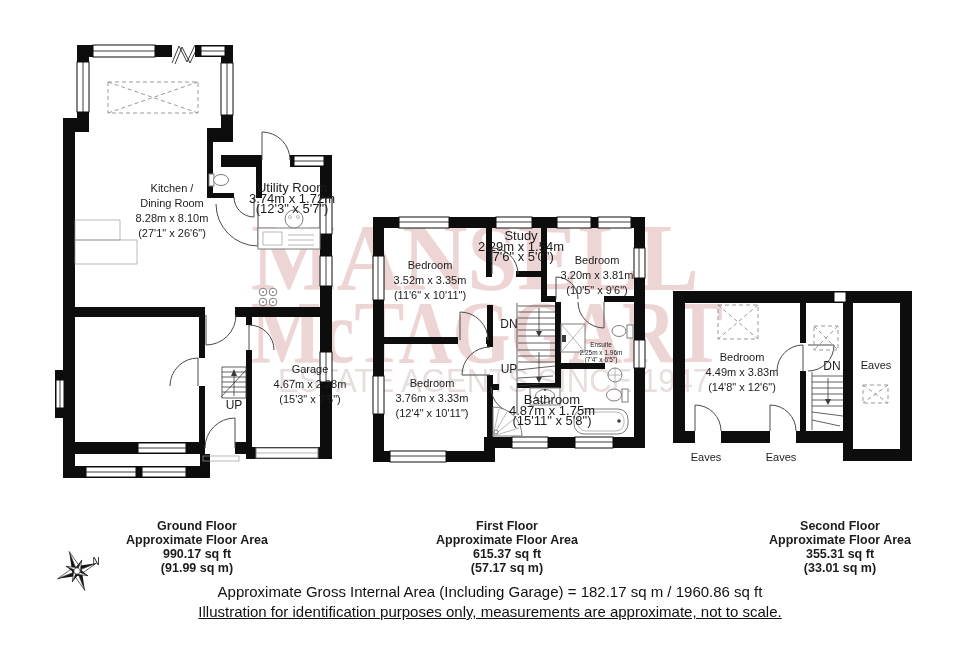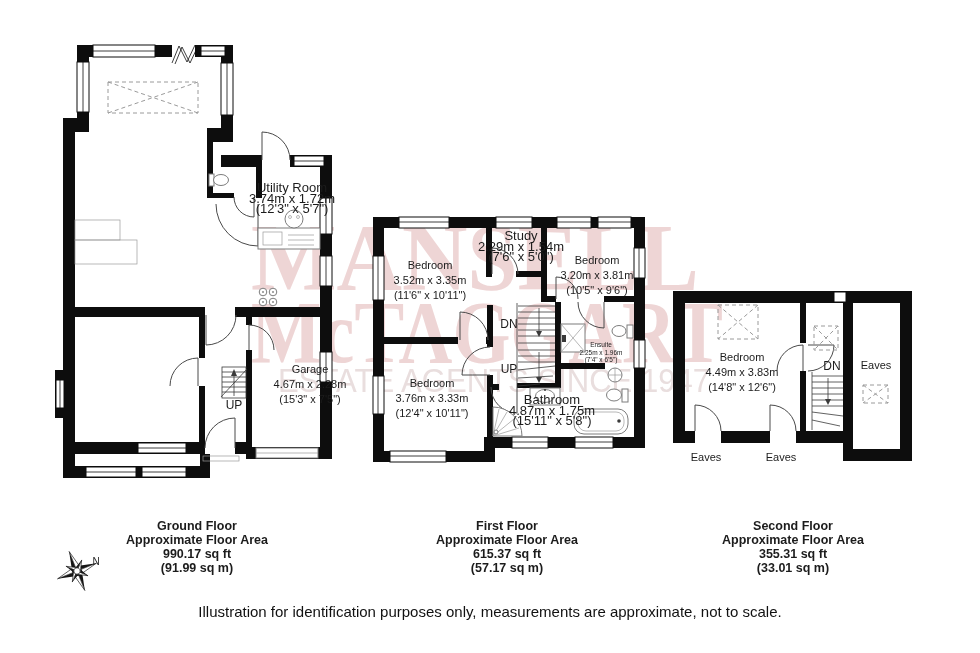--- a/index.html
+++ b/index.html
@@ -373,20 +373,26 @@
           <path class="cw" d="M0,-12 L3.5,0 L0,2 Z"></path>
         </g>
     <g transform="rotate(315)">
           <path class="cb" d="M0,-12 L-3.5,0 L0,2 Z"></path>
           <path class="cw" d="M0,-12 L3.5,0 L0,2 Z"></path>
         </g>
     <circle class="cw" cx="0" cy="0" r="3.2"></circle>
   </g>
 </svg>
 
+<div class="lbl" style="left:172px;top:181px;">
+  <div>Kitchen /</div>
+  <div>Dining Room</div>
+  <div>8.28m x 8.10m</div>
+  <div>(27'1" x 26'6")</div>
+</div>
 <div class="lbl small" style="left:292px;top:183px;">
   <div>Utility Room</div>
   <div>3.74m x 1.72m</div>
   <div>(12'3" x 5'7")</div>
 </div>
 <div class="lbl" style="left:289px;top:362px;padding-left:42px;">
   <div>Garage</div>
   <div>4.67m x 2.28m</div>
   <div>(15'3" x 7'5")</div>
 </div>
@@ -440,24 +446,25 @@
   <div>Approximate Floor Area</div>
   <div>990.17 sq ft</div>
   <div>(91.99 sq m)</div>
 </div>
 <div class="cap" style="left:507px;top:519px;">
   <div>First Floor</div>
   <div>Approximate Floor Area</div>
   <div>615.37 sq ft</div>
   <div>(57.17 sq m)</div>
 </div>
-<div class="cap" style="left:793px;top:519px;">
+<div class="cap" style="left:840px;top:519px;">
   <div>Second Floor</div>
   <div>Approximate Floor Area</div>
   <div>355.31 sq ft</div>
   <div>(33.01 sq m)</div>
 </div>
 
 <div class="nlab" style="left:96px;top:556px;">N</div>
 
-<div class="foot" style="top:603px;">Illustration for identification purposes only, measurements are approximate, not to scale.</div>
+<div class="foot" style="top:583px;">Approximate Gross Internal Area (Including Garage) = 182.17 sq m / 1960.86 sq ft</div>
+<div class="foot" style="top:603px;text-decoration:underline;">Illustration for identification purposes only, measurements are approximate, not to scale.</div>
 
 </div>
 
 </body></html>

